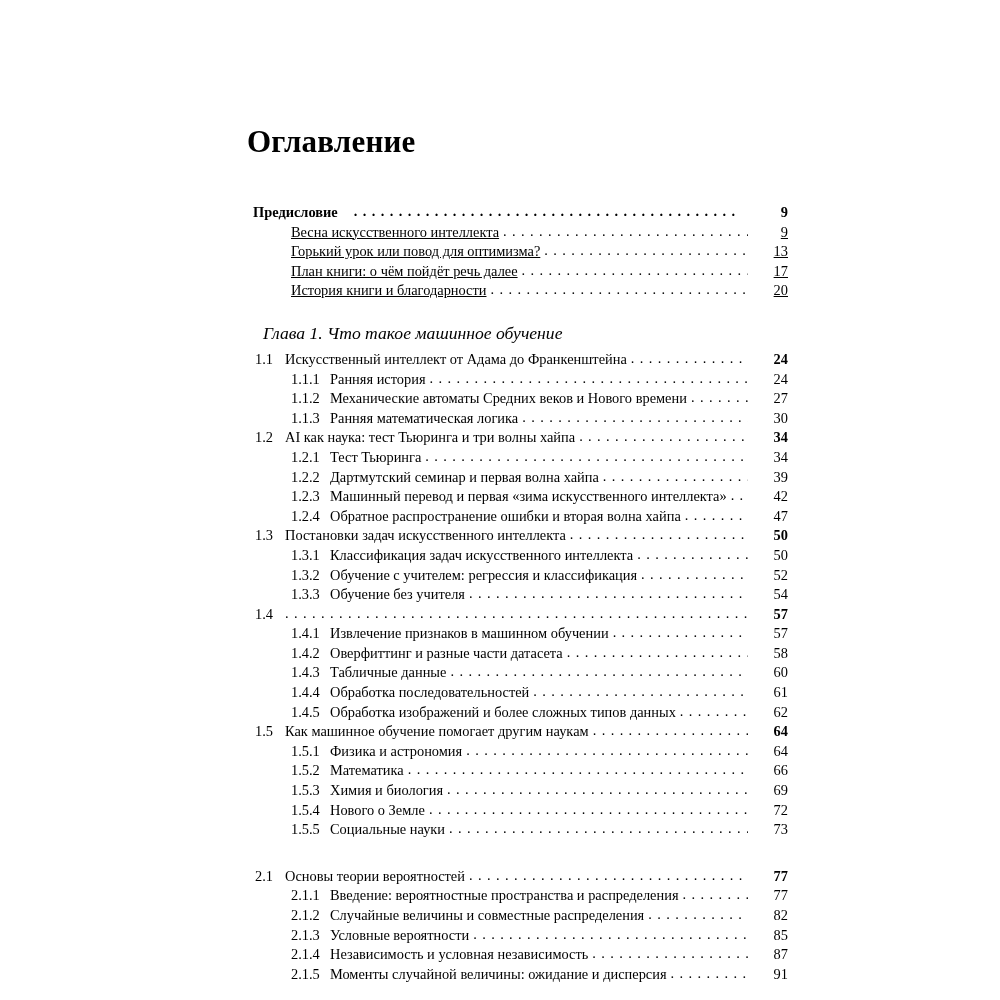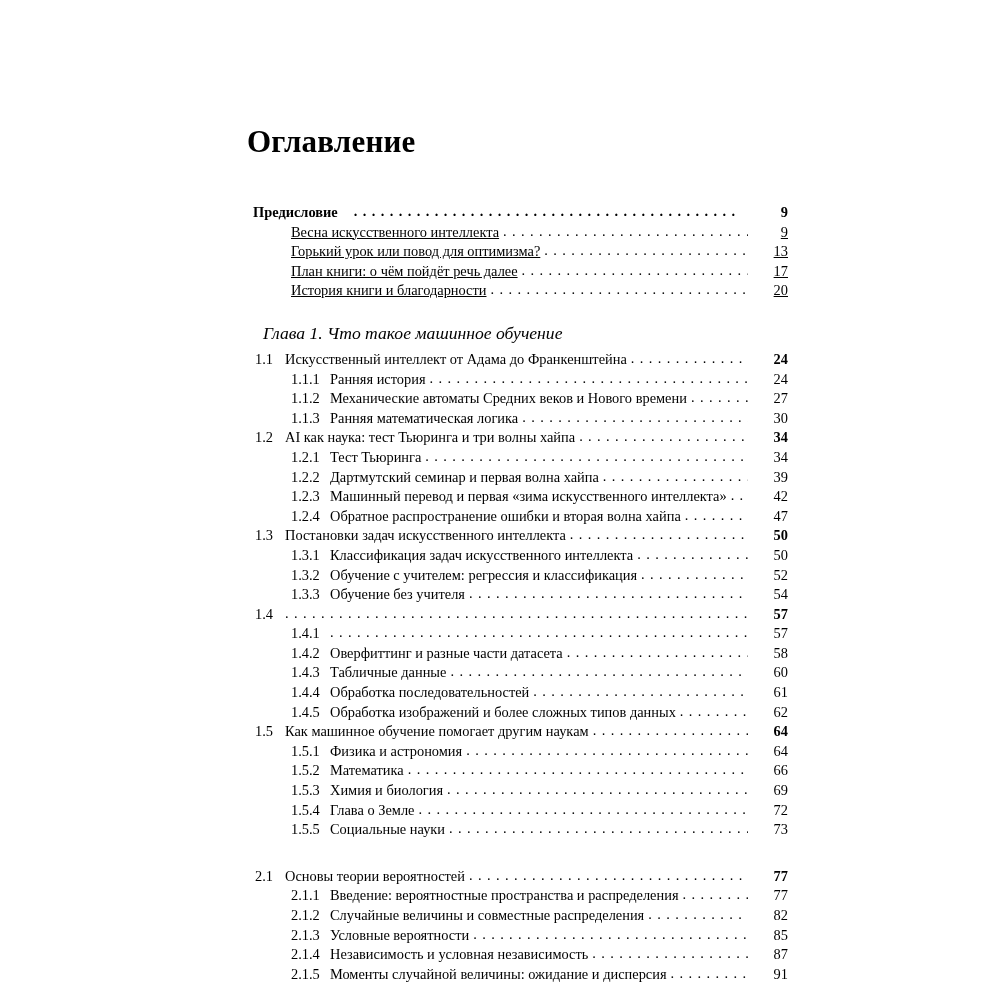--- a/index.html
+++ b/index.html
@@ -257,20 +257,21 @@
         <span class="leader"></span>
         <span class="pageno">54</span>
       </div>
       <div class="row lvl-section">
         <span class="num">1.4</span>
         <span class="leader"></span>
         <span class="pageno">57</span>
       </div>
       <div class="row lvl-subsection">
         <span class="num">1.4.1</span>
+        <span class="label">Извлечение признаков в машинном обучении</span>
         <span class="leader"></span>
         <span class="pageno">57</span>
       </div>
       <div class="row lvl-subsection">
         <span class="num">1.4.2</span>
         <span class="label">Оверфиттинг и разные части датасета</span>
         <span class="leader"></span>
         <span class="pageno">58</span>
       </div>
       <div class="row lvl-subsection">
@@ -310,21 +311,21 @@
         <span class="pageno">66</span>
       </div>
       <div class="row lvl-subsection">
         <span class="num">1.5.3</span>
         <span class="label">Химия и биология</span>
         <span class="leader"></span>
         <span class="pageno">69</span>
       </div>
       <div class="row lvl-subsection">
         <span class="num">1.5.4</span>
-        <span class="label">Глава о Земле</span>
+        <span class="label">Нового о Земле</span>
         <span class="leader"></span>
         <span class="pageno">72</span>
       </div>
       <div class="row lvl-subsection">
         <span class="num">1.5.5</span>
         <span class="label">Социальные науки</span>
         <span class="leader"></span>
         <span class="pageno">73</span>
       </div>
       <div class="gap-before-chapter"></div>

